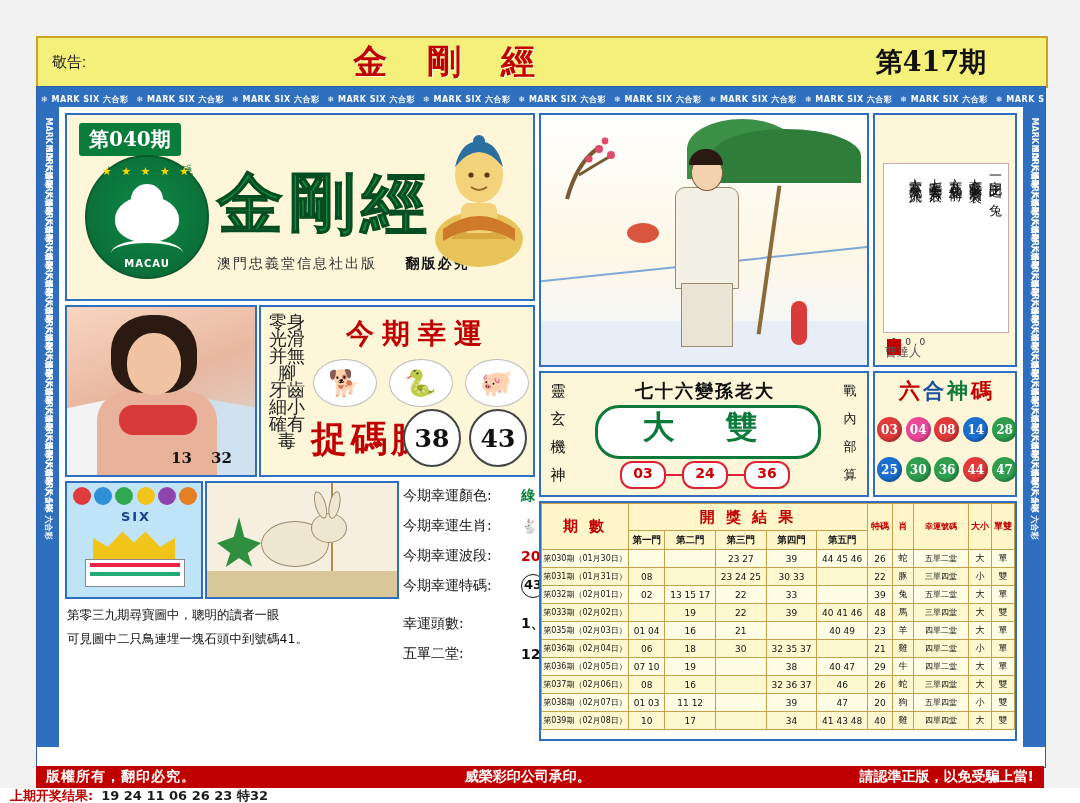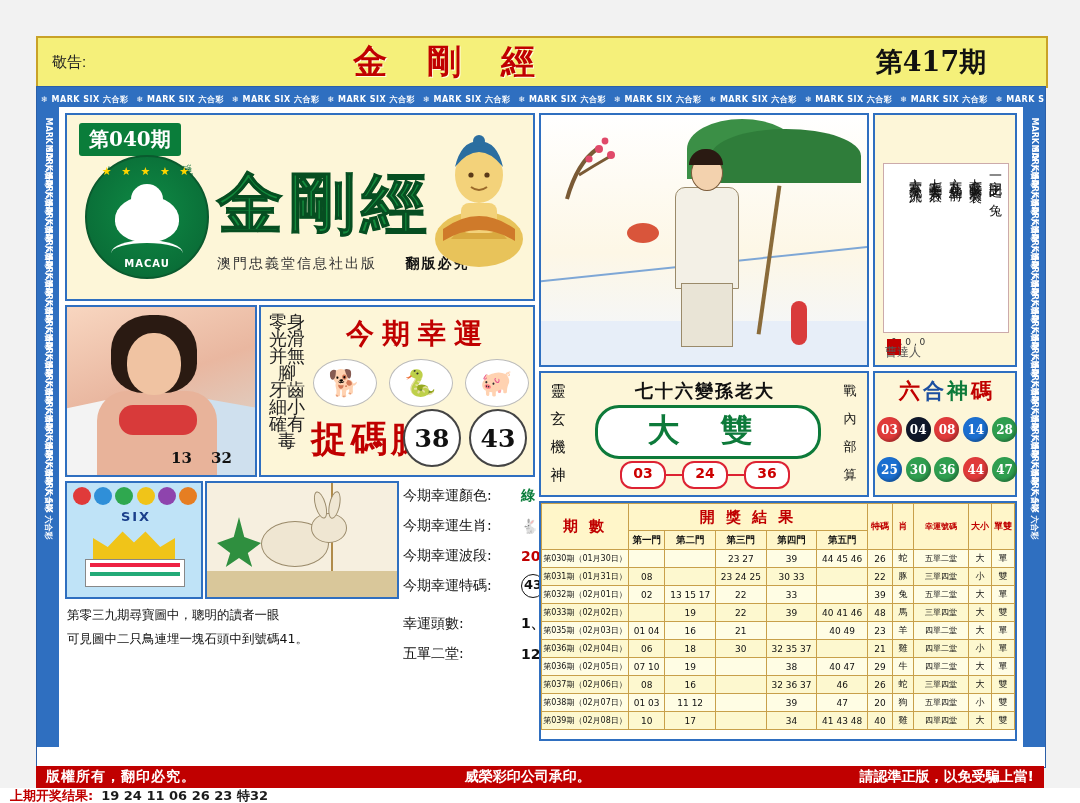--- a/index.html
+++ b/index.html
@@ -112,21 +112,21 @@
   .xunma-body{position:absolute;left:8px;top:48px;width:126px;height:170px;background:#fff;border:1px solid #caa;display:flex;flex-direction:row-reverse;justify-content:flex-start;padding:4px 3px;box-sizing:border-box;}
   .vcol{writing-mode:vertical-rl;text-orientation:upright;font-size:13px;line-height:16px;letter-spacing:2px;color:#111;margin:0 2px;font-family:"DejaVu Serif",serif;}
   .xunma-seal{position:absolute;left:12px;bottom:10px;width:14px;height:16px;background:#c00000;}
   .xunma-sig{position:absolute;left:10px;bottom:4px;font-size:12px;color:#555;}
 
   
   .oracle{left:480px;top:264px;width:330px;height:126px;border:2px solid #2f6fc0;background:#fdf6d8;}
   .or-left{position:absolute;left:4px;top:4px;width:26px;height:114px;text-align:center;font-size:15px;line-height:28px;color:#111;}
   .or-right{position:absolute;right:4px;top:4px;width:26px;height:114px;text-align:center;font-size:13px;line-height:28px;color:#111;}
   .or-top{position:absolute;left:34px;top:6px;width:260px;text-align:center;font-size:18px;font-weight:bold;color:#111;letter-spacing:2px;font-family:"DejaVu Serif",serif;}
-  .or-main{position:absolute;left:54px;top:32px;width:220px;height:48px;border:3px solid #0d7a3a;border-radius:24px;background:#fff;text-align:center;line-height:44px;font-size:32px;font-weight:bold;color:#0d7a3a;letter-spacing:16px;font-family:Liberation Sans, sans-serif;}
+  .or-main{position:absolute;left:54px;top:32px;width:220px;height:48px;border:3px solid #0d7a3a;border-radius:24px;background:#fff;text-align:center;line-height:44px;font-size:32px;font-weight:bold;color:#0d7a3a;letter-spacing:16px;font-family:Liberation Mono, monospace;}
   .or-nums{position:absolute;left:44px;top:88px;width:240px;display:flex;align-items:center;justify-content:center;}
   .or-nums .n{width:42px;height:24px;border:2px solid #d23;border-radius:12px;background:#fff;color:#c00;font-size:14px;font-weight:bold;text-align:center;line-height:20px;}
   .or-nums .dash{width:16px;height:2px;background:#d23;}
 
   
   .shenma{left:814px;top:264px;width:144px;height:126px;border:2px solid #2f6fc0;background:#fdf6d8;}
   .shenma-hd{position:absolute;left:0;top:4px;width:144px;text-align:center;font-size:21px;font-weight:bold;letter-spacing:3px;font-family:"DejaVu Serif",serif;}
   .shenma-hd .r{color:#c00000;}
   .shenma-hd .g{color:#0d7a3a;}
   .shenma-hd .b{color:#1b4fa0;}
@@ -386,21 +386,21 @@
           <div class="n">36</div>
         </div>
       </div>
 
       <div class="card shenma">
         <div class="shenma-hd">
           <span class="r">六</span><span class="b">合</span><span class="g">神</span><span class="r">碼</span>
         </div>
         <div class="ballsrow" id="shenma-row1" style="top:44px">
             <div class="sball" style="background:#e03a3a">03</div>
-            <div class="sball" style="background:#0f172a">04</div>
+            <div class="sball" style="background:#ec4899">04</div>
             <div class="sball" style="background:#e03a3a">08</div>
             <div class="sball" style="background:#1b6fd0">14</div>
             <div class="sball" style="background:#2f9e4f">28</div>
           </div>
         <div class="ballsrow" id="shenma-row2" style="top:84px">
             <div class="sball" style="background:#1b6fd0">25</div>
             <div class="sball" style="background:#2f9e4f">30</div>
             <div class="sball" style="background:#2f9e4f">36</div>
             <div class="sball" style="background:#e03a3a">44</div>
             <div class="sball" style="background:#2f9e4f">47</div>

